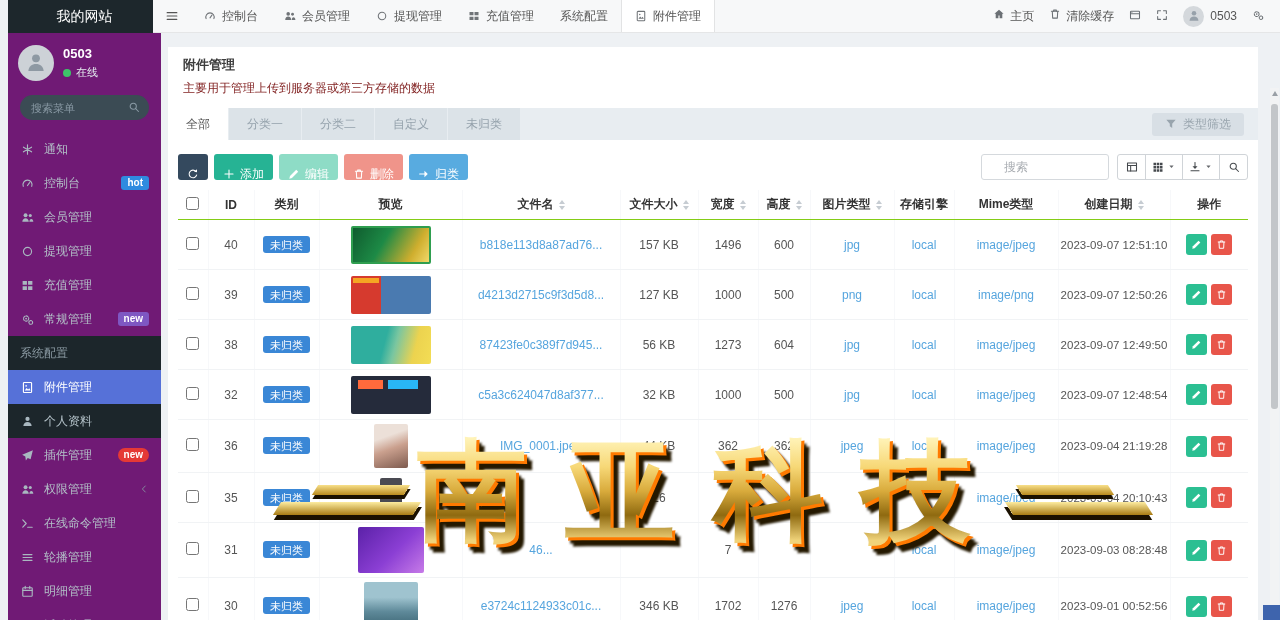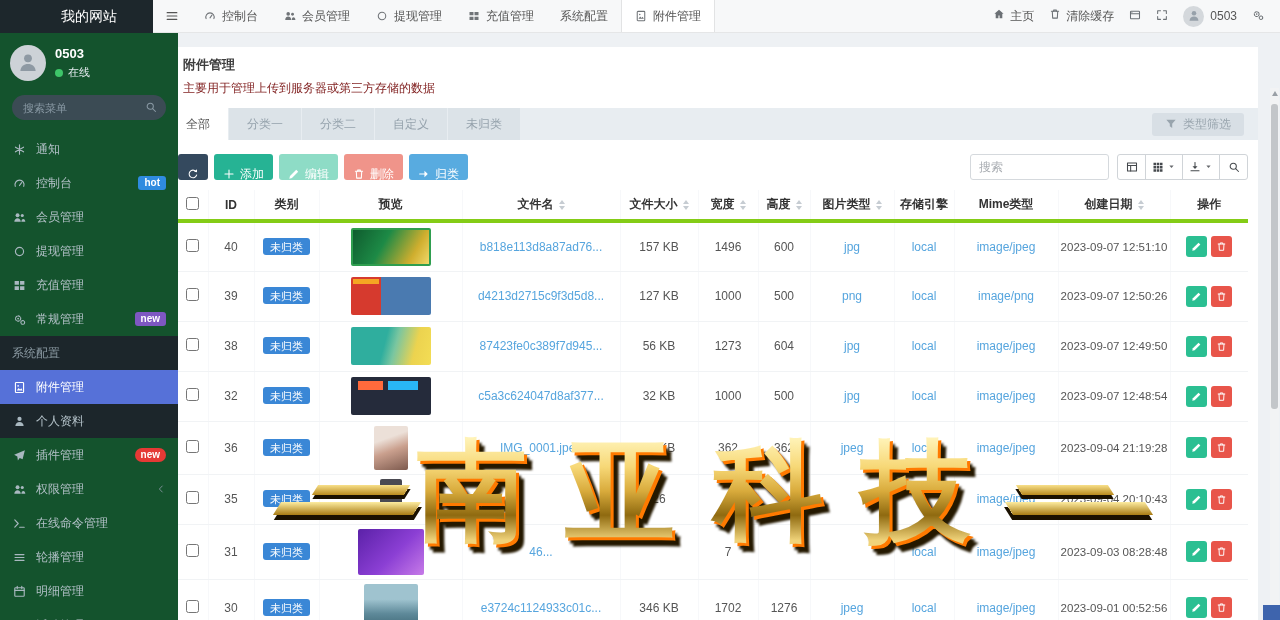--- a/index.html
+++ b/index.html
@@ -4,21 +4,21 @@
 <style>
   * { margin:0; padding:0; box-sizing:border-box; }
   html,body { width:1280px; height:620px; overflow:hidden; font-family:"Liberation Sans","DejaVu Sans",sans-serif; background:#eef1f4; position:relative; }
 
   .ic{width:1em;height:1em;display:inline-block;vertical-align:-0.12em}
   .ic .s{stroke:currentColor;fill:none;stroke-width:1.4;stroke-linecap:round;stroke-linejoin:round}
   .ic .f{fill:currentColor}
   .icon{display:inline-flex;align-items:center;justify-content:center;line-height:1}
 
   
-  .sidebar{position:absolute;left:0;top:0;width:178px;height:620px;background:#14532d;overflow:hidden;z-index:10}
+  .sidebar{position:absolute;left:8px;top:0;width:153px;height:620px;background:#701a75;overflow:hidden;z-index:10}
   .brand{height:33px;line-height:33px;text-align:center;color:#fff;font-size:14px;background:#1d272c}
   .userpanel{display:flex;gap:9px;padding:12px 10px 8px;align-items:center}
   .avatar{width:36px;height:36px;border-radius:50%;background:#cdd2d7;display:flex;align-items:center;justify-content:center;color:#8e99a3;font-size:24px;overflow:hidden}
   .uname{color:#fff;font-size:13px;font-weight:bold}
   .ustatus{color:#e3eaee;font-size:11px;display:flex;align-items:center;gap:5px;margin-top:4px}
   .dot{width:8px;height:8px;border-radius:50%;background:#3ec569}
   .sidesearch{margin:6px 12px 12px;position:relative}
   .sidesearch input{width:100%;height:25px;border-radius:13px;background:#3b4b54;border:none;outline:none;padding:0 26px 0 11px;font-size:11px;color:#cfd8dc}
   .sidesearch input::placeholder{color:#8a9aa5}
   .sidesearch .icon{position:absolute;right:9px;top:6px;color:#8a9aa5;font-size:12px}
@@ -58,31 +58,31 @@
   .typefilter{margin-left:auto;align-self:center;margin-right:14px;background:#d8dfe5;color:#98a4ad;font-size:12px;height:23px;padding:0 13px;border-radius:3px;display:flex;gap:6px;align-items:center;cursor:pointer;border:none}
   .p-body{padding:8px 10px 0}
   .toolbar{display:flex;align-items:center;gap:6px;padding:6px 0 10px}
   .btn{display:inline-flex;align-items:flex-end;gap:5px;border:none;border-radius:3px;color:#fff;font-size:12px;padding:0 9px;height:26px;cursor:pointer;line-height:1}
   .btn-refresh{background:#34495e;width:30px;justify-content:center;padding:0}
   .btn-add{background:#26b394}
   .btn-edit{background:#8edcc6}
   .btn-del{background:#f0948a}
   .btn-classify{background:#58abe0}
   .tools-right{margin-left:auto;display:flex;align-items:center;gap:8px}
-  .search-input{width:139px;height:26px;border:1px solid #d5d9dd;border-radius:3px;padding:0 8px;font-size:12px;color:#333;outline:none}
+  .search-input{width:128px;height:26px;border:1px solid #d5d9dd;border-radius:3px;padding:0 22px;font-size:12px;color:#333;outline:none}
   .search-input::placeholder{color:#a9adb2}
   .btn-group{display:inline-flex}
   .vbtn{min-width:29px;height:26px;background:#fff;border:1px solid #d0d4d8;display:inline-flex;align-items:center;justify-content:center;gap:3px;color:#45494d;font-size:12px;margin-left:-1px;cursor:pointer;padding:0 6px}
   .vbtn:first-child{border-radius:3px 0 0 3px;margin-left:0}
   .vbtn:last-child{border-radius:0 3px 3px 0}
   .vbtn .caret{font-size:9px;color:#66696d}
 
   
   table{border-collapse:collapse;table-layout:fixed;width:100%}
-  th{font-size:12px;color:#333;font-weight:bold;padding:6px 2px;text-align:center;border-bottom:4px solid #84cc16;white-space:nowrap;height:26px}
+  th{font-size:12px;color:#333;font-weight:bold;padding:6px 2px;text-align:center;border-bottom:1px solid #84cc16;white-space:nowrap;height:26px}
   td{font-size:12px;color:#555;text-align:center;padding:4px 2px;border-bottom:1px solid #f1f3f5;height:50px;overflow:hidden;white-space:nowrap}
   td+td,th+th{border-left:1px solid #f7f8fa}
   .sorts{display:inline-flex;flex-direction:column;gap:2px;margin-left:5px;vertical-align:middle}
   .su{width:0;height:0;border-left:3.5px solid transparent;border-right:3.5px solid transparent;border-bottom:4px solid #c6ccd2}
   .sd{width:0;height:0;border-left:3.5px solid transparent;border-right:3.5px solid transparent;border-top:4px solid #c6ccd2}
   .lnk{color:#56a5de;text-decoration:none;cursor:pointer}
   .cat-badge{background:#3a87d6;color:#fff;font-size:11px;padding:2.5px 7px;border-radius:3px;white-space:nowrap}
   .date-cell{font-size:11.5px;color:#555}
   .act{width:21px;height:21px;border-radius:3px;display:inline-flex;align-items:center;justify-content:center;color:#fff;font-size:11px;border:none;cursor:pointer;margin:0 2px}
   .act-edit{background:#2bbf92}

